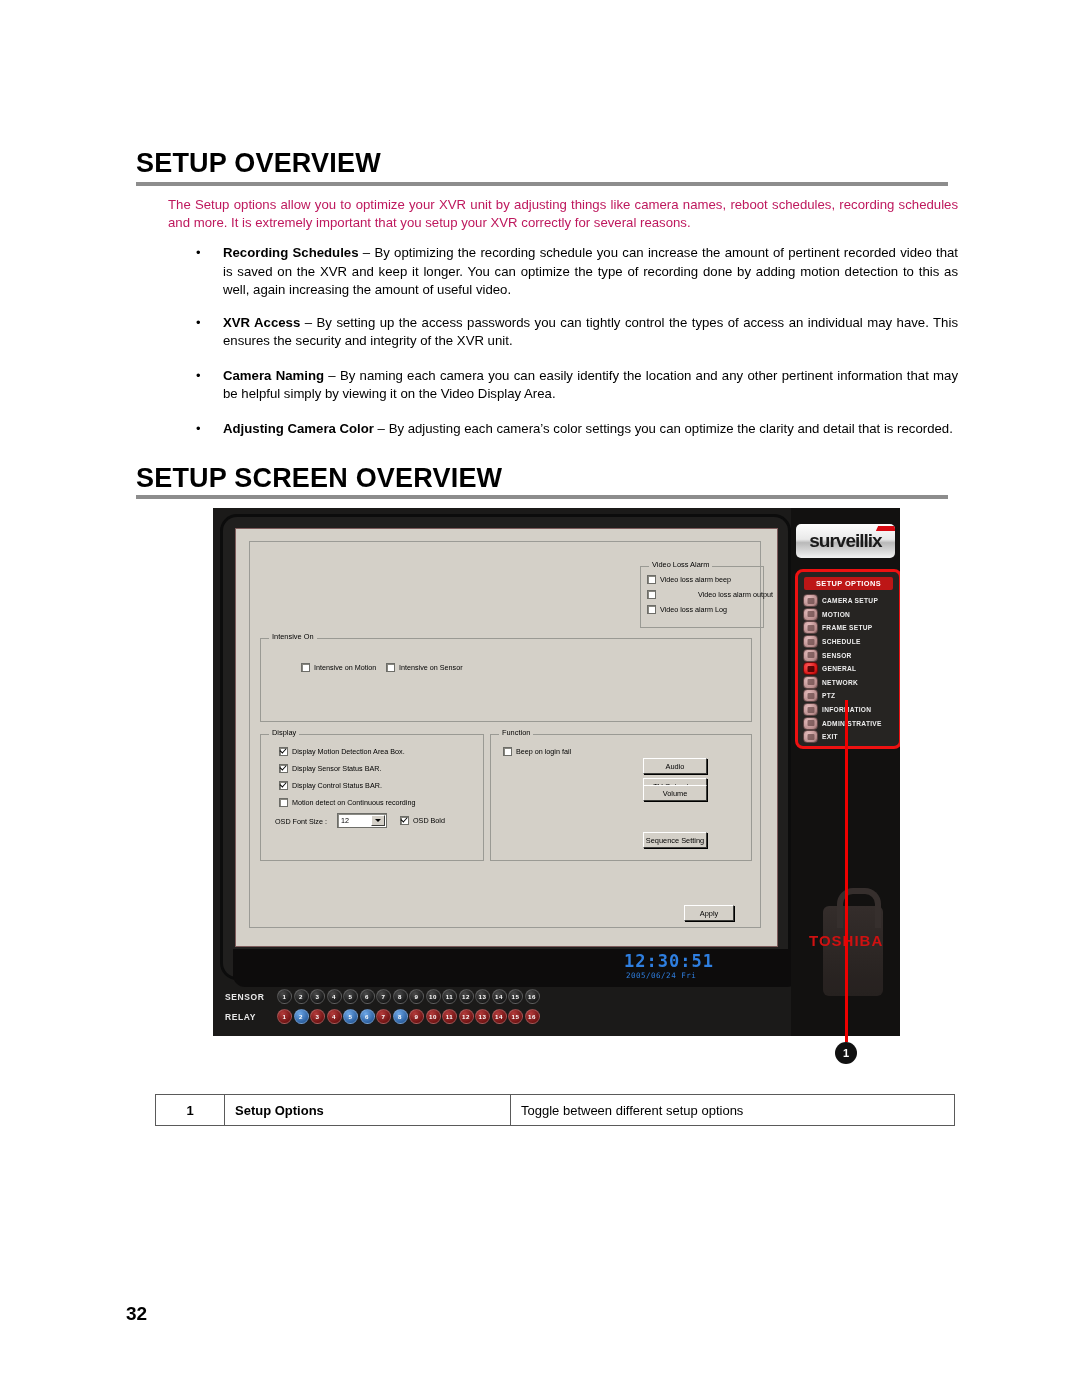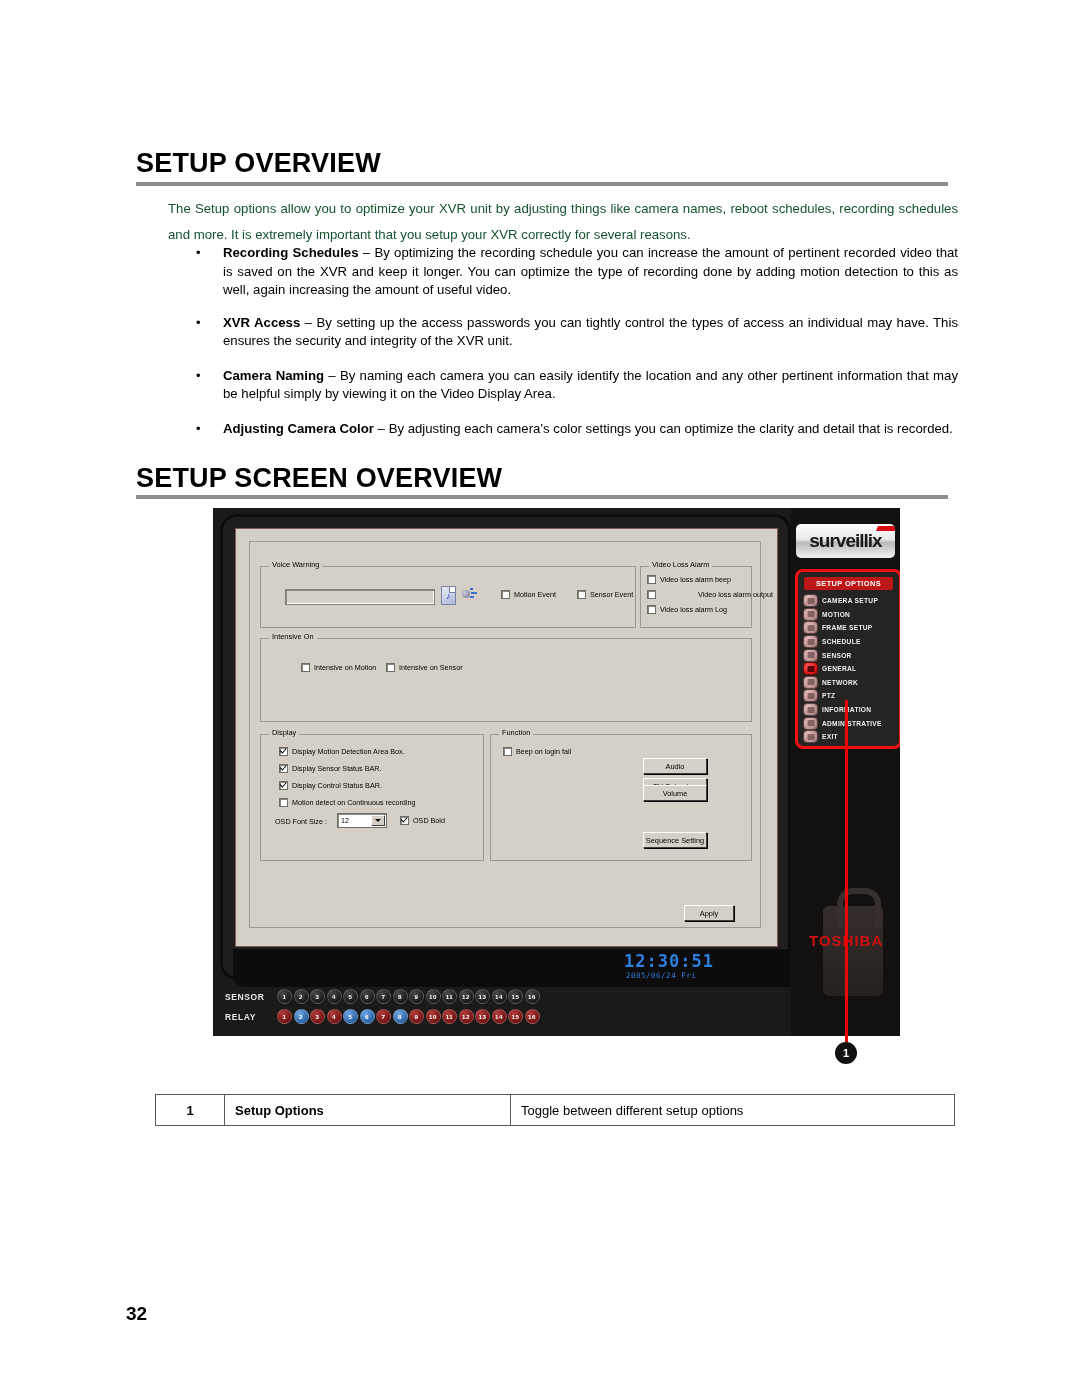--- a/index.html
+++ b/index.html
@@ -13,22 +13,22 @@
   
   .h1{
     position:absolute;left:136px;font-weight:bold;
     font-size:27px;letter-spacing:.2px;color:#000;
     font-family:"Liberation Sans", sans-serif;
   }
   .hrule{position:absolute;left:136px;height:4px;background:#8d8d8d;}
 
   
   .para{
-    position:absolute;font-size:13.2px;line-height:26px;
-    text-align:justify;color:#14532d;
+    position:absolute;font-size:13.2px;line-height:18px;
+    text-align:justify;color:#be185d;
   }
   .bullets{position:absolute;left:168px;width:790px;}
   .bullet{
     position:relative;display:block;padding-left:55px;
     font-size:13.2px;line-height:18.5px;text-align:justify;
     margin-bottom:14px;
   }
   .bullet .dot{
     position:absolute;left:28px;top:0;font-size:13px;line-height:18.5px;
   }
@@ -236,44 +236,22 @@
 
   <div class="h1" style="top:463px;">SETUP SCREEN OVERVIEW</div>
   <div class="hrule" style="top:495px;width:812px;"></div>
 
   <div class="shot">
 
     <div class="shot-bezel">
       <div class="shot-inner">
         <div class="panel">
 
-          <div class="grp" style="left:10px;top:24px;width:374px;height:60px;">
-            <span class="lg">Voice Warning</span>
-            <div class="txtfield" style="left:24px;top:22px;width:148px;height:14px;"></div>
-            <div style="position:absolute;left:180px;top:19px;width:13px;height:17px;background:linear-gradient(150deg,#e9ecf7,#aeb7d8);border:1px solid #7b82a8;">
-              <div style="position:absolute;right:0;top:0;width:5px;height:5px;background:#fff;border-left:1px solid #7b82a8;border-bottom:1px solid #7b82a8;"></div>
-              <div style="position:absolute;left:4px;top:5px;font-size:9px;color:#2b2fb0;line-height:9px;">♪</div>
-            </div>
-            <div style="position:absolute;left:201px;top:20px;width:16px;height:15px;">
-              <div style="position:absolute;left:0;top:3px;width:8px;height:8px;border-radius:50%;background:radial-gradient(circle at 35% 35%,#cfcfdf,#6d6d86);"></div>
-              <div style="position:absolute;left:8px;top:1px;width:3px;height:2px;background:#3c6fd0;"></div>
-              <div style="position:absolute;left:9px;top:5px;width:6px;height:2px;background:#3c6fd0;"></div>
-              <div style="position:absolute;left:8px;top:9px;width:4px;height:2px;background:#3c6fd0;"></div>
-            </div>
-            <div class="cb" style="left:240px;top:23px;">
-              <span class="box"></span>
-              <span>Motion Event</span>
-            </div>
-            <div class="cb" style="left:316px;top:23px;">
-              <span class="box"></span>
-              <span>Sensor Event</span>
-            </div>
-          </div>
-
-          <div class="grp" style="left:390px;top:24px;width:110px;height:60px;">
+
+          <div class="grp" style="left:390px;top:24px;width:110px;height:60px;padding-left:12px;">
             <span class="lg">Video Loss Alarm</span>
             <div class="cb" style="left:6px;top:8px;">
               <span class="box"></span>
               <span>Video loss alarm beep</span>
             </div>
             <div class="cb" style="left:6px;top:23px;gap:42px;">
               <span class="box"></span>
               <span>Video loss alarm output</span>
             </div>
             <div class="cb" style="left:6px;top:38px;">

